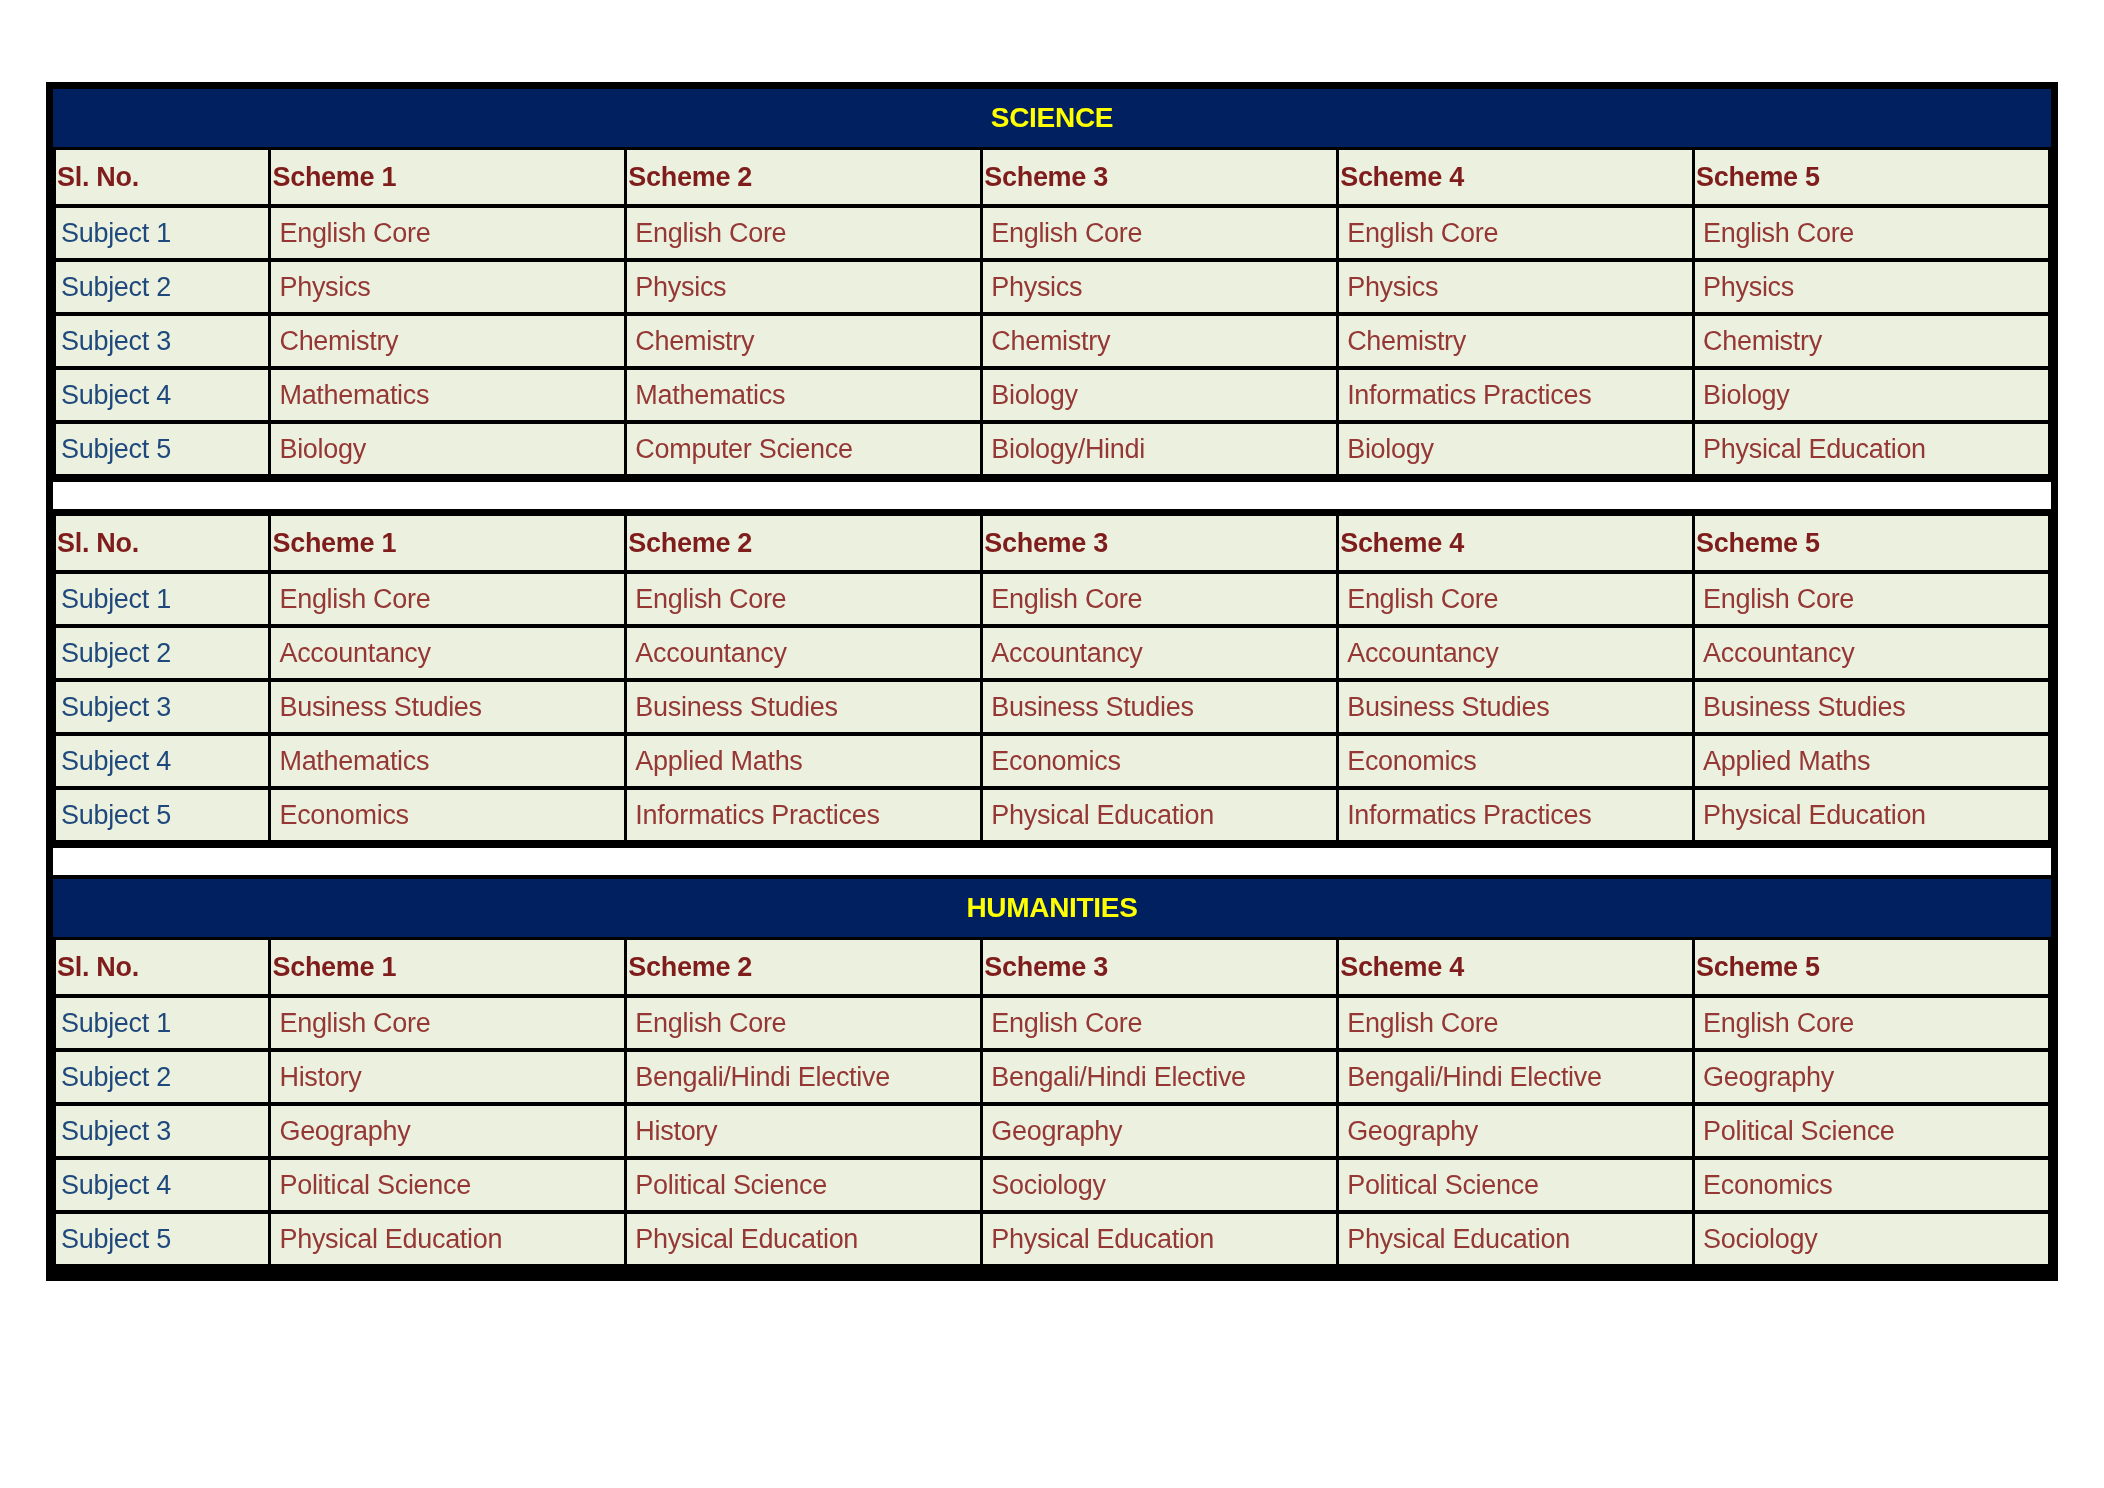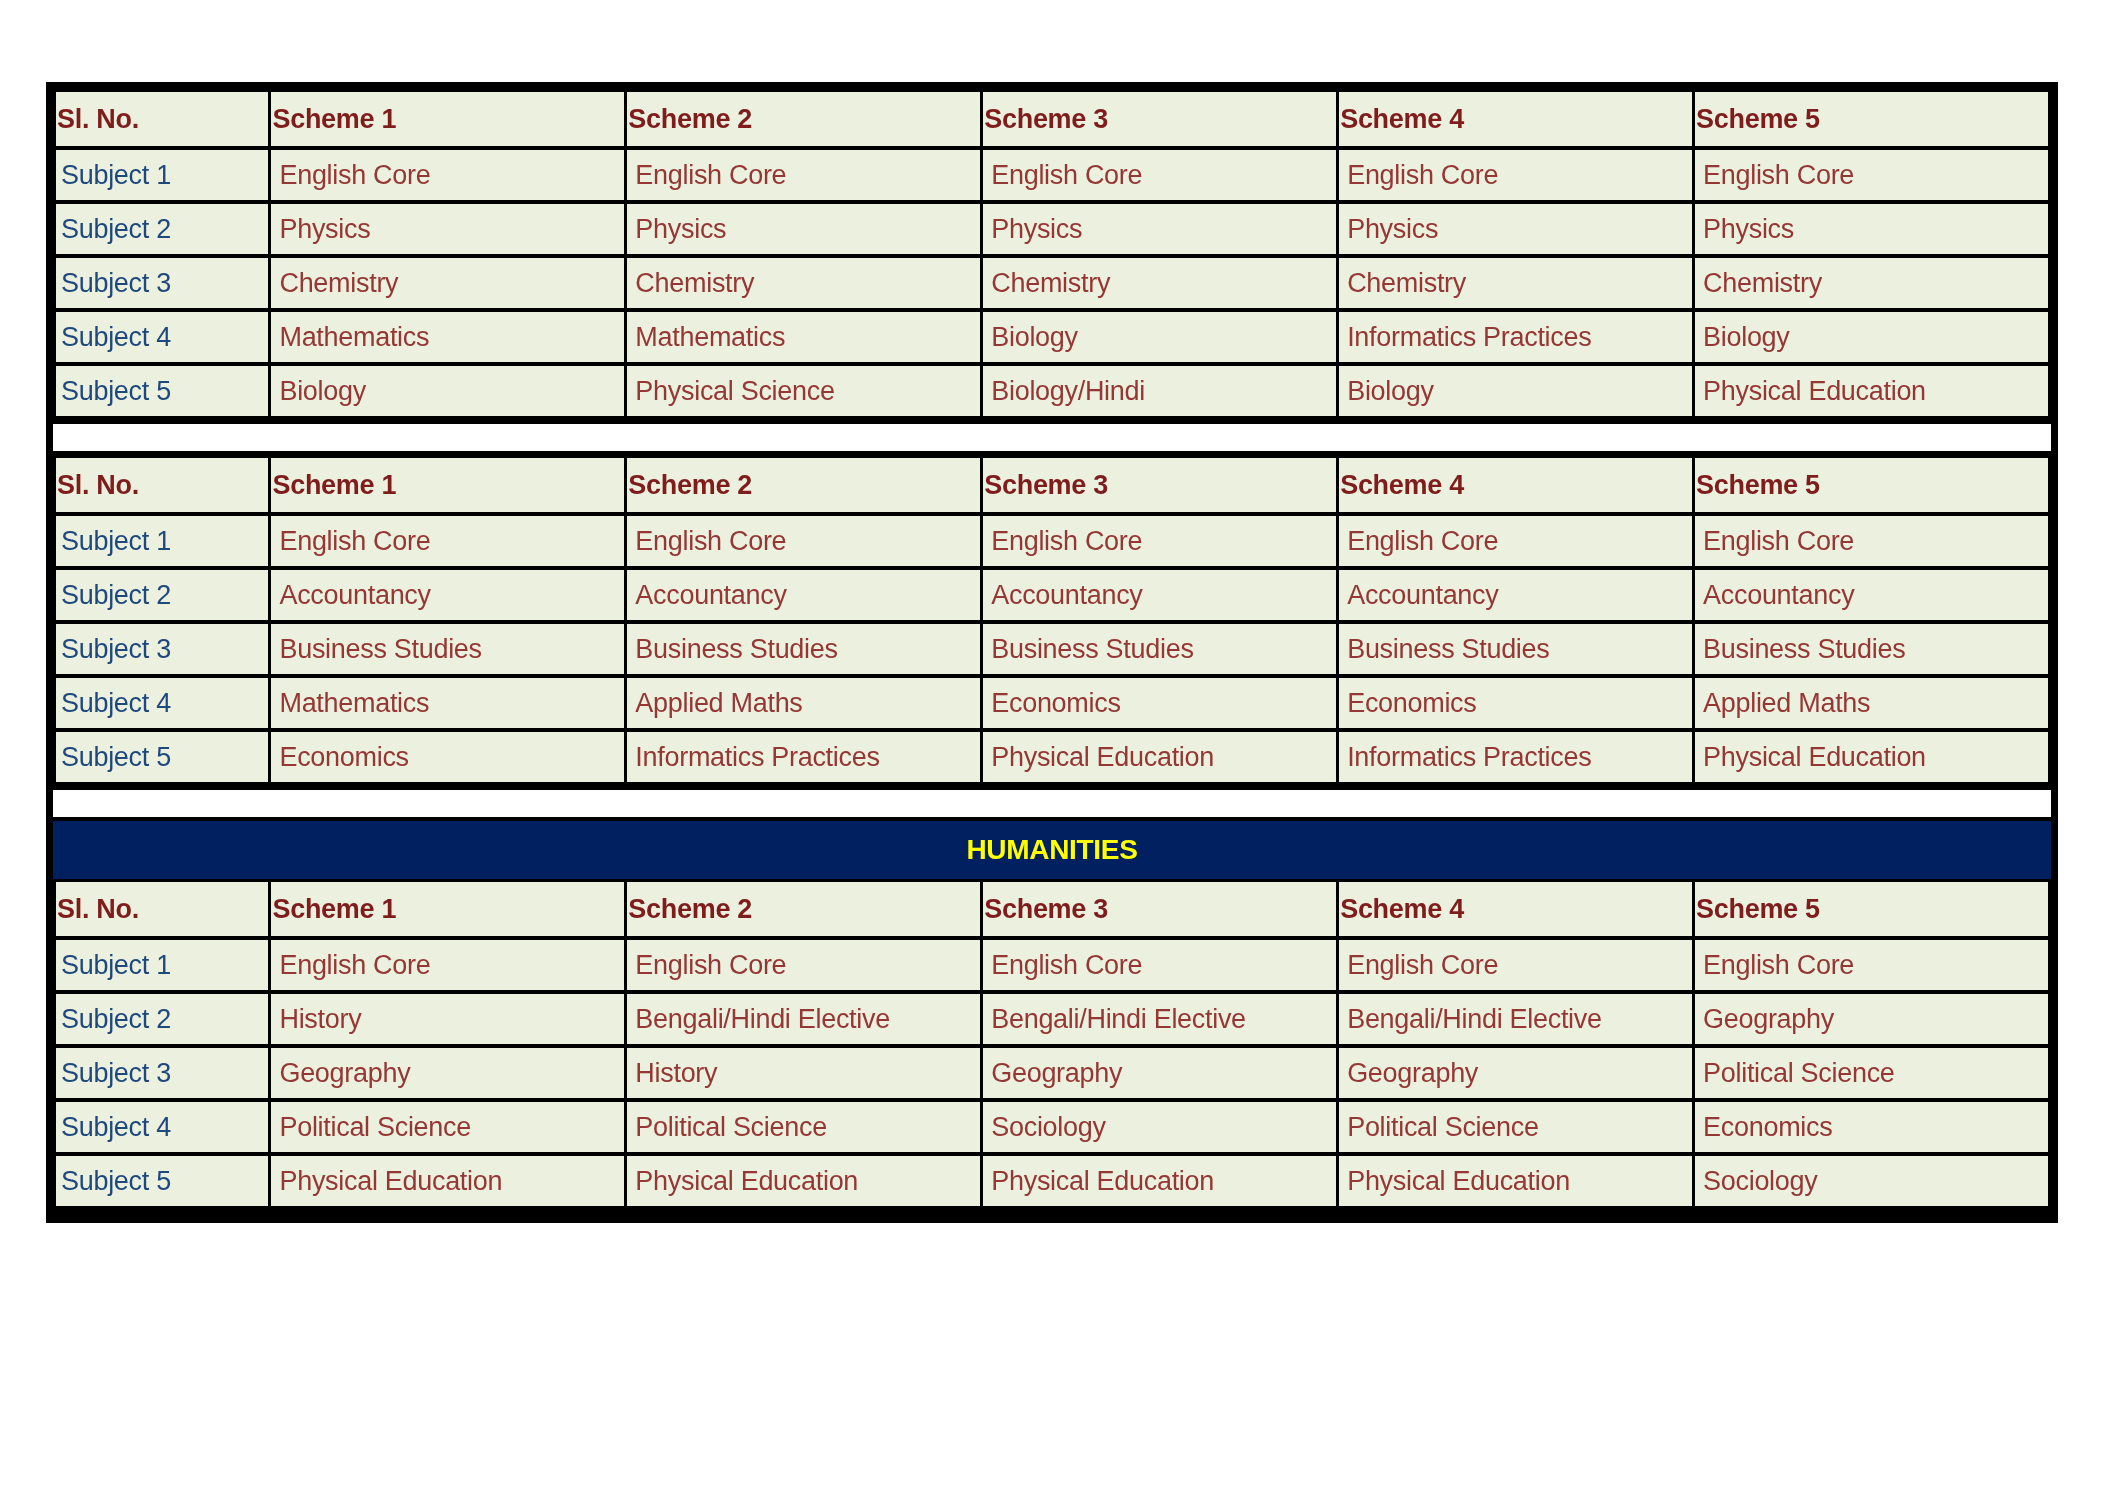--- a/index.html
+++ b/index.html
@@ -73,20 +73,21 @@
     border-top: 4px solid #000000;
     border-bottom: 4px solid #000000;
   }
 </style>
 </head>
 <body>
 
 <div class="frame">
 
 
+  <div class="band">SCIENCE</div>
   <table>
     <colgroup>
         <col class="c-sl">
         <col class="c-s">
         <col class="c-s">
         <col class="c-s">
         <col class="c-s">
         <col class="c-s">
       </colgroup>
     <thead>
@@ -128,21 +129,21 @@
           <td class="rowlabel">Subject 4</td>
           <td class="value">Mathematics</td>
           <td class="value">Mathematics</td>
           <td class="value">Biology</td>
           <td class="value">Informatics Practices</td>
           <td class="value">Biology</td>
         </tr>
         <tr>
           <td class="rowlabel">Subject 5</td>
           <td class="value">Biology</td>
-          <td class="value">Physical Science</td>
+          <td class="value">Computer Science</td>
           <td class="value">Biology/Hindi</td>
           <td class="value">Biology</td>
           <td class="value">Physical Education</td>
         </tr>
       </tbody>
   </table>
 
   <div class="gap"></div>
 
   <table>

